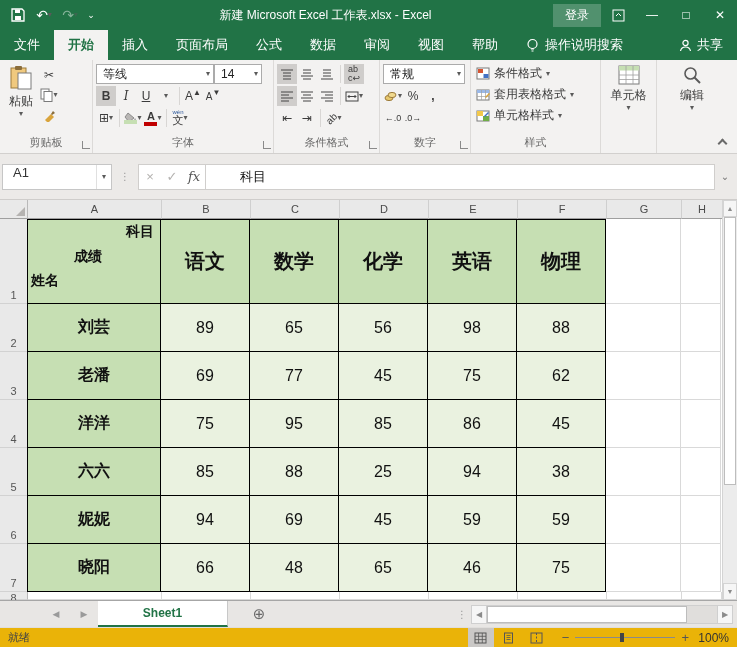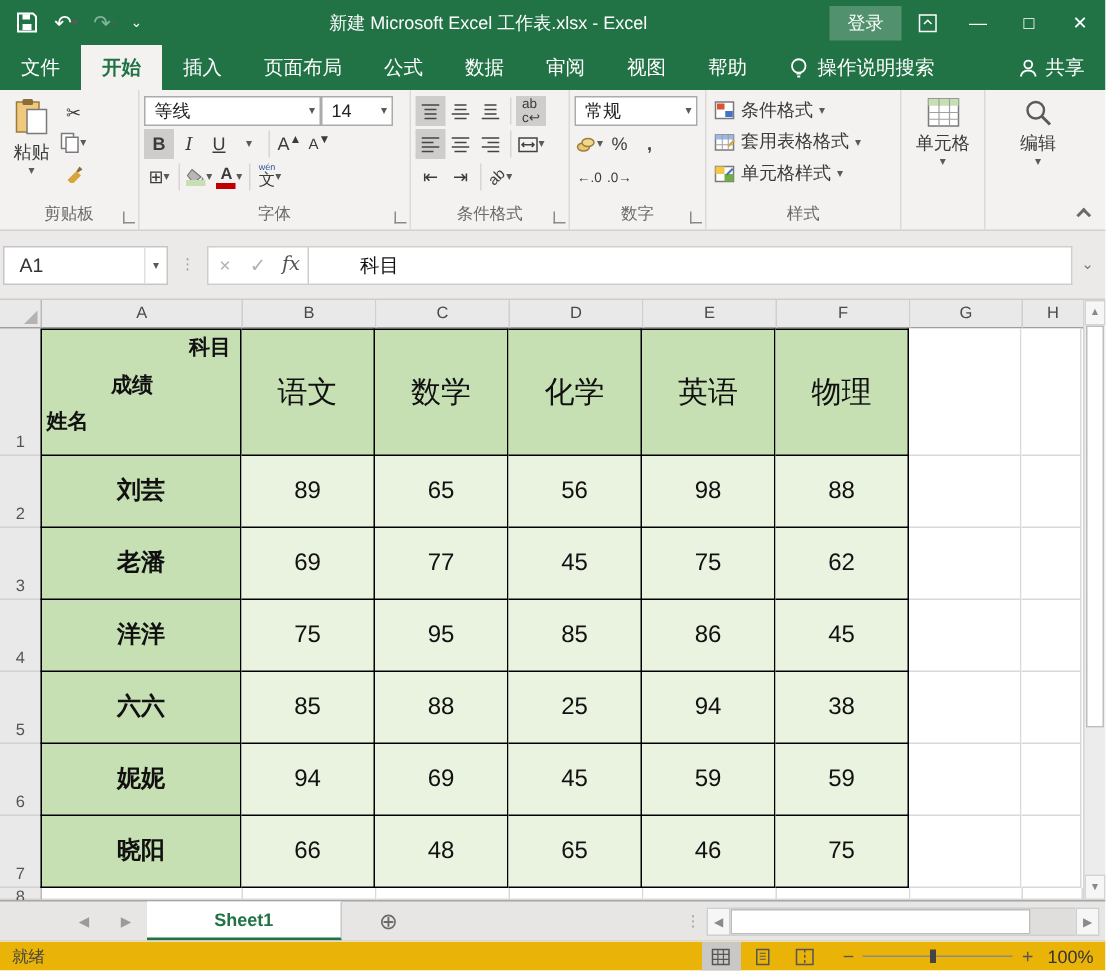--- a/index.html
+++ b/index.html
@@ -41,21 +41,21 @@
   .combo{background:#fff;border:1px solid #ababab;height:20px;display:flex;align-items:center;font-size:12px;color:#222;padding:0 3px 0 6px}
   .combo .dd{margin-left:auto;padding-left:6px}
   .vdiv{width:1px;height:18px;background:#d8d6d4;margin:0 3px}
   .clrbar{display:block;width:13px;height:4px;margin-top:-2px}
   .stylerow{display:flex;align-items:center;gap:4px;height:21px;font-size:12px;color:#3b3b3b;white-space:nowrap}
   .collapse{position:absolute;right:8px;bottom:6px;width:10px;height:10px}
   .chev-up{display:block;width:7px;height:7px;border-left:2px solid #6a6a6a;border-top:2px solid #6a6a6a;transform:rotate(45deg);margin-top:3px}
 
   
   .fbar{height:46px;background:#eceae8;display:flex;align-items:center;padding:8px 2px 8px 0;border-bottom:1px solid #cfcdcb;flex:none}
-  .namebox{width:110px;height:26px;background:#fff;border:1px solid #c6c6c6;display:flex;align-items:center;font-size:13px;color:#333;padding-left:10px;margin-left:2px}
+  .namebox{width:110px;height:26px;background:#fff;border:1px solid #c6c6c6;display:flex;font-size:13px;color:#333;padding-left:10px;margin-left:2px}
   .namebox .dd{margin-left:auto;border-left:1px solid #e0e0e0;padding:0 5px;height:100%;display:flex;align-items:center}
   .fdots{color:#9a9a9a;font-size:10px;letter-spacing:0;padding:0 8px}
   .fbtns{display:flex;align-items:center;background:#fff;border:1px solid #d0cecc;height:26px}
   .fbtn{width:22px;text-align:center;font-size:13px;color:#b3b1af}
   .fxbtn{color:#555;font-family:"DejaVu Serif","Liberation Serif",serif;font-style:italic}
   .finput{flex:1;height:26px;background:#fff;border:1px solid #d0cecc;border-left:none;display:flex;align-items:center;font-size:13px;color:#111;padding-left:34px}
   .fexpand{width:20px;text-align:center;color:#777;font-size:10px}
 
   
   .gridwrap{height:400px;position:relative;flex:none;background:#fff}
@@ -65,21 +65,21 @@
   .colhdr{height:19px;background:#e9e9e9;border-right:1px solid #cfcfcf;border-bottom:1px solid #9f9f9f;display:flex;align-items:center;justify-content:center;font-size:11px;color:#4a4a4a;flex:none}
   .cornerhdr{width:28px;position:relative;background:#e9e9e9;border-right:1px solid #b9b9b9;border-bottom:1px solid #9f9f9f;flex:none}
   .cornerhdr .tri{position:absolute;right:2px;bottom:2px;width:0;height:0;border-left:9px solid transparent;border-bottom:9px solid #b5b3b1}
   .w-a{width:134px}.w-s{width:89px}.w-g{width:75px}.w-h{width:40px;border-right:none}
   .r1{height:85px}.rn{height:48px}.r8{height:8px;overflow:hidden}
   .tcell{flex:none;display:flex;align-items:center;justify-content:center;border-right:1px solid #000;border-bottom:1px solid #000;font-size:16px;color:#111}
   .bt{border-top:1px solid #000}
   .bl{border-left:1px solid #000;margin-left:-1px}
   .fill-hdr{background:#c6dfb3}
   .fill-data{background:#eaf2e0}
-  .subject{font-size:20px;font-weight:normal}
+  .subject{font-size:20px;font-weight:bold}
   .sname{font-weight:bold}
   .gcell{flex:none;border-right:1px solid #d9d9d9;border-bottom:1px solid #d9d9d9;background:#fff}
   .cornercell{position:relative;font-weight:bold;font-size:14px}
   .cornercell .lb1{position:absolute;top:3px;right:6px}
   .cornercell .lb2{position:absolute;top:28px;left:46px}
   .cornercell .lb3{position:absolute;top:52px;left:3px}
   
   .vscroll{position:absolute;top:0;right:0;width:15px;height:400px;background:#ececec;border-left:1px solid #d4d4d4;display:flex;flex-direction:column}
   .varrow{height:17px;background:#f6f6f6;border:1px solid #d4d4d4;display:flex;align-items:center;justify-content:center;font-size:7px;color:#8a8a8a;flex:none}
   .vthumb{height:268px;background:#fff;border:1px solid #bdbdbd;margin:0 1px;flex:none}

